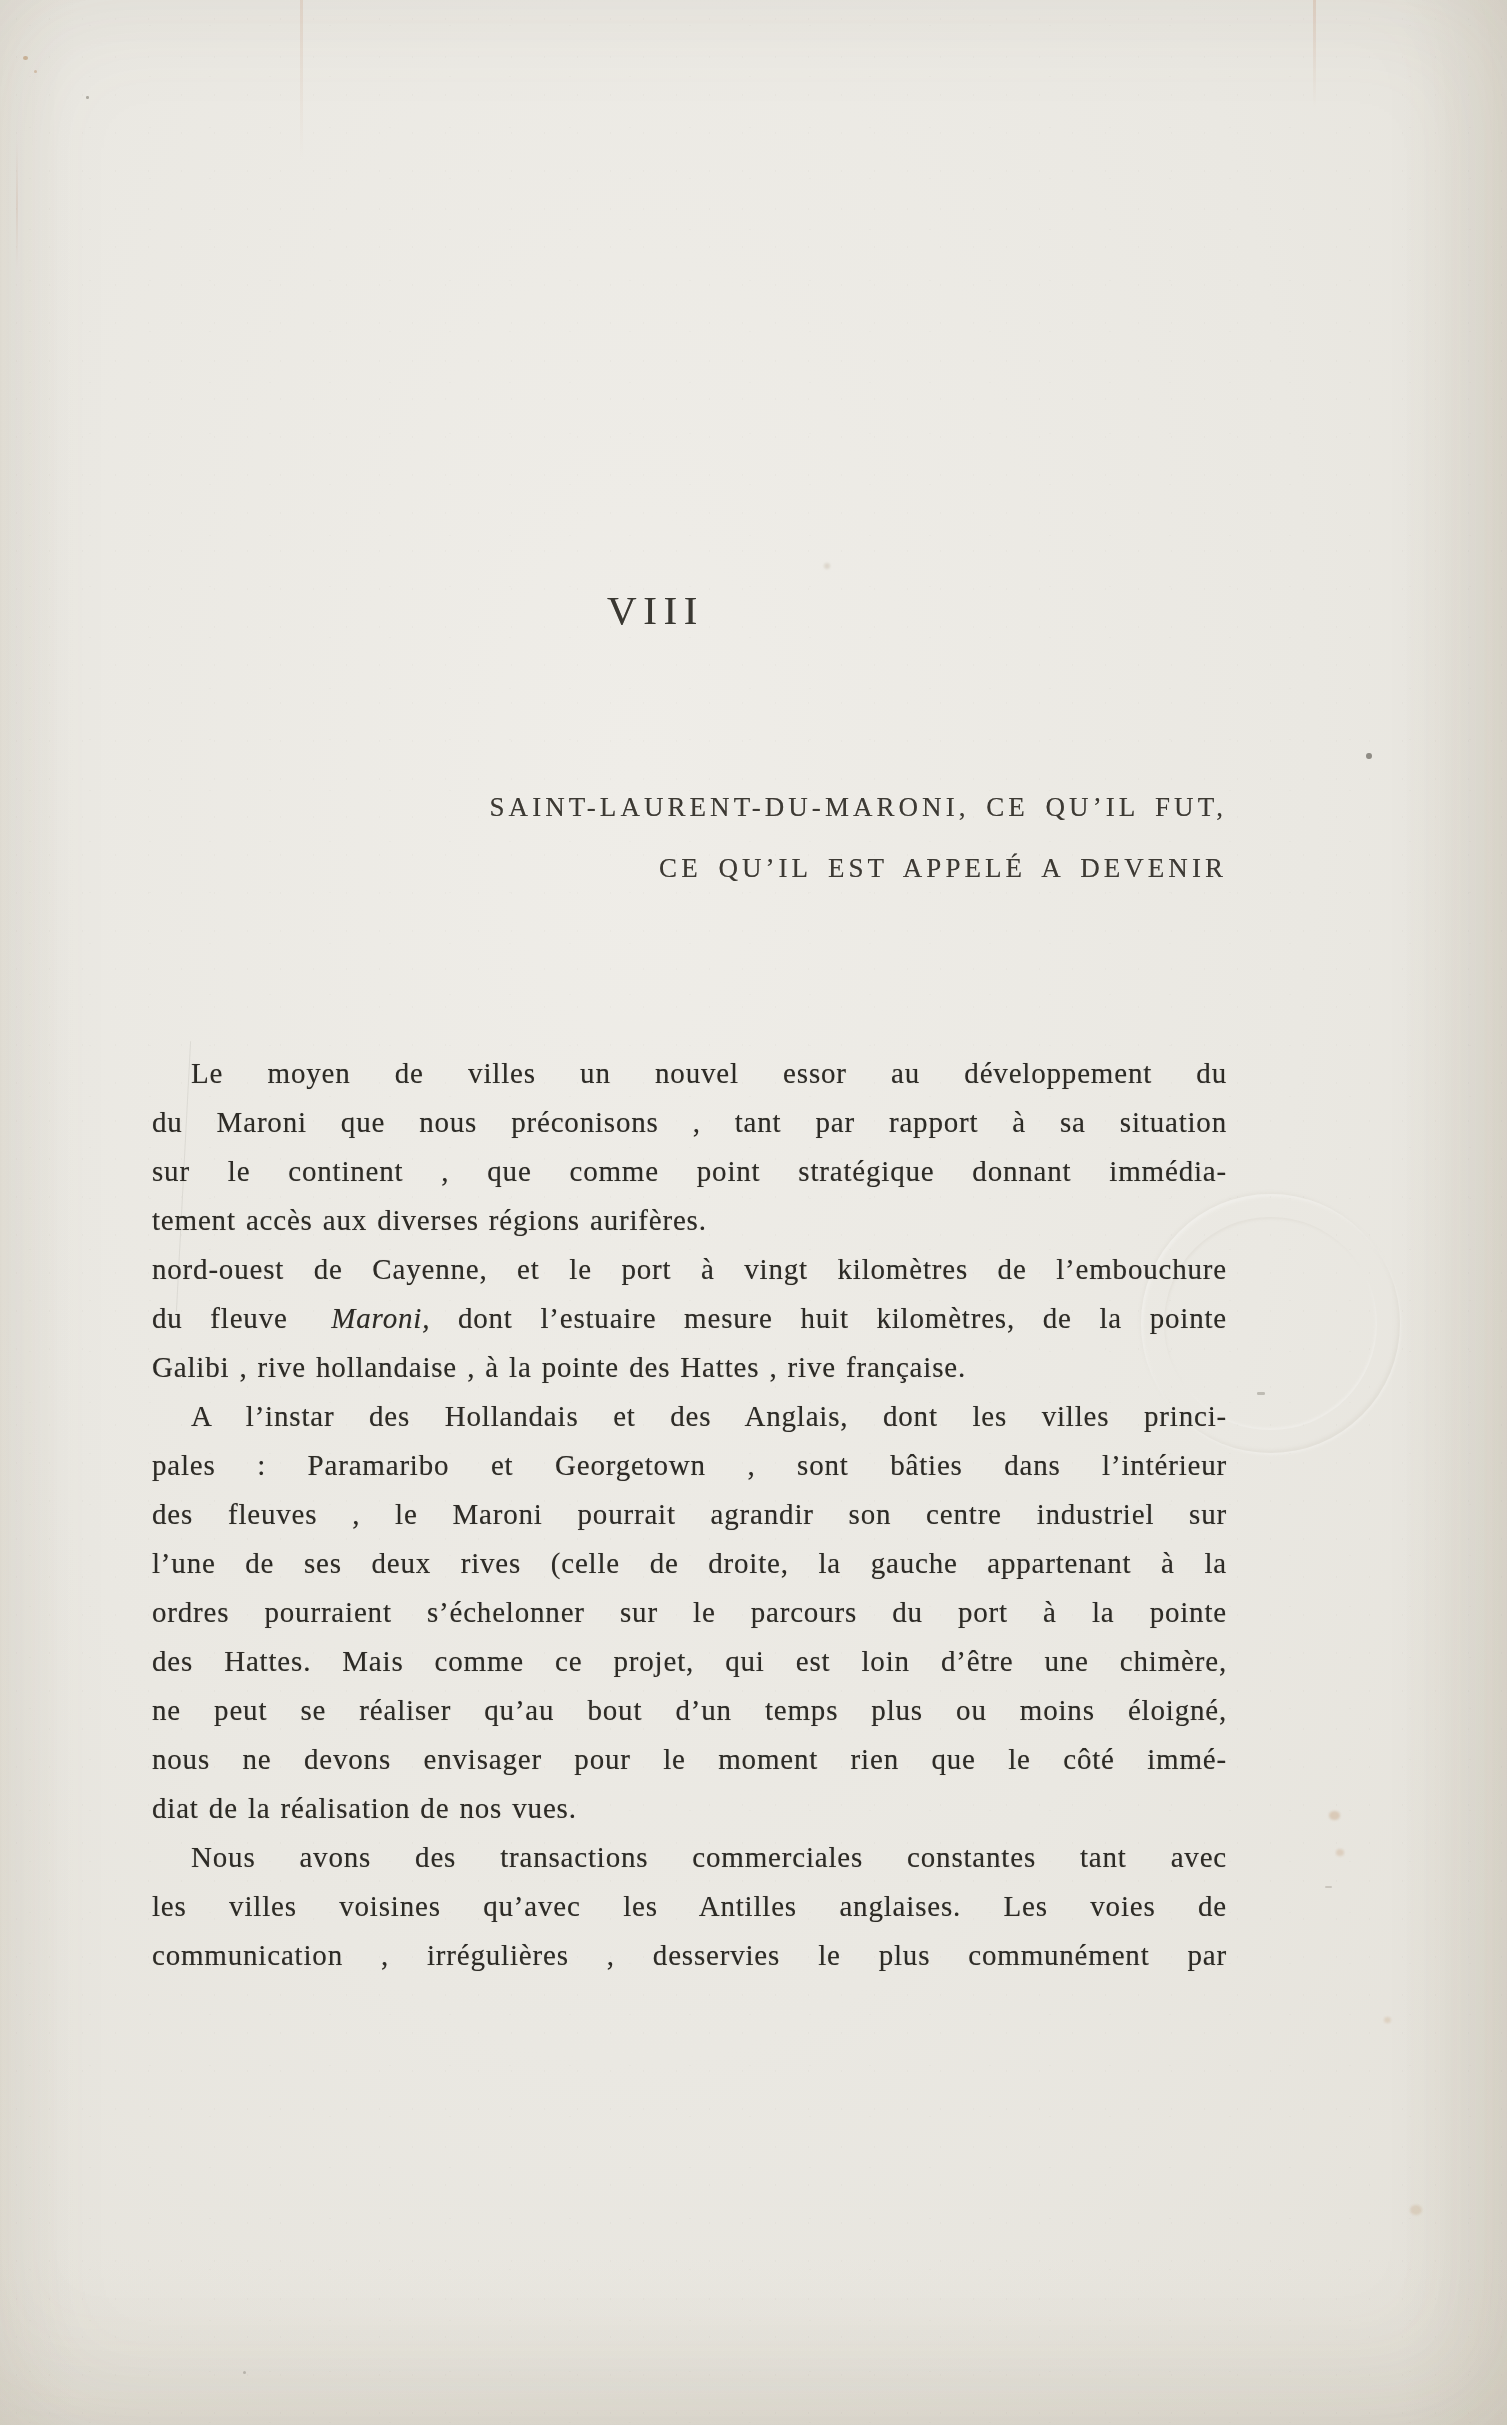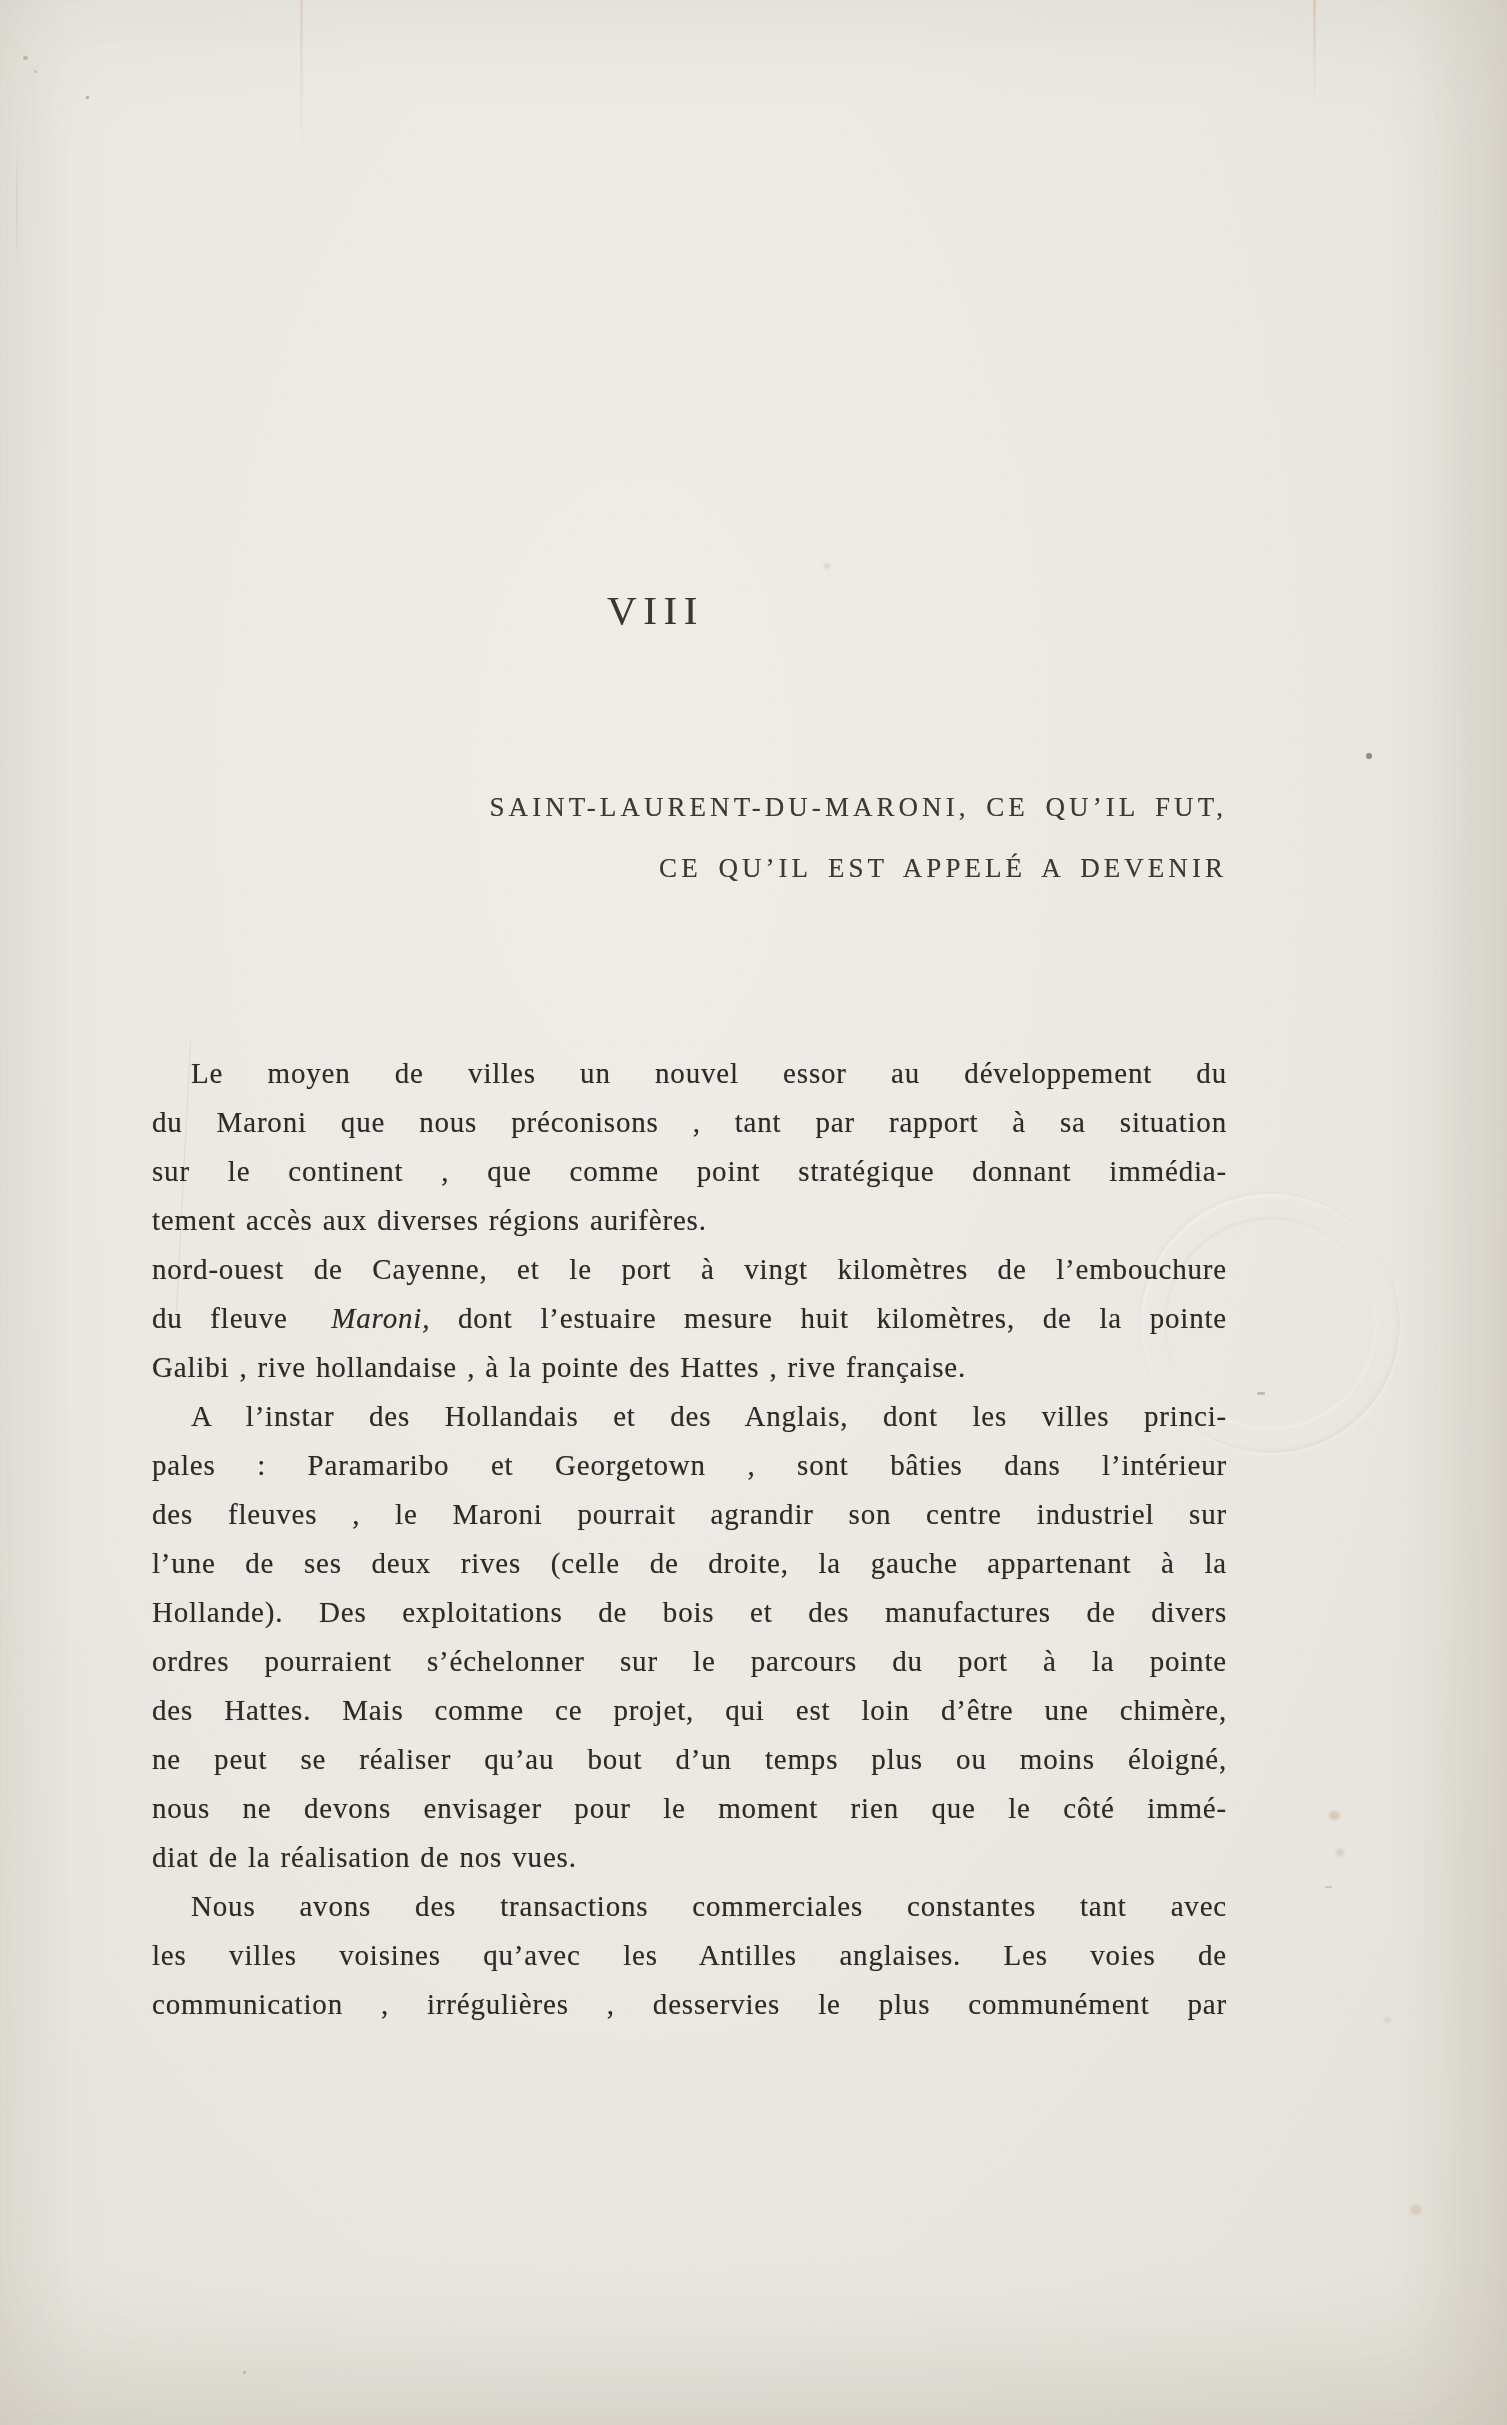--- a/index.html
+++ b/index.html
@@ -135,21 +135,20 @@
       <div class="para">
         <div class="line"><span>nord-ouest de Cayenne, et le port à vingt kilomètres de l’embouchure</span></div>
         <div class="line"><span>du fleuve </span><span class="it">Maroni,</span><span> dont l’estuaire mesure huit kilomètres, de la pointe</span></div>
         <div class="line no-just"><span>Galibi , rive hollandaise , à la pointe des Hattes , rive française.</span></div>
       </div>
       <div class="para">
         <div class="line indent"><span>A l’instar des Hollandais et des Anglais, dont les villes princi-</span></div>
         <div class="line"><span>pales : Paramaribo et Georgetown , sont bâties dans l’intérieur</span></div>
         <div class="line"><span>des fleuves , le Maroni pourrait agrandir son centre industriel sur</span></div>
         <div class="line"><span>l’une de ses deux rives (celle de droite, la gauche appartenant à la</span></div>
-        <div class="line"><span>Hollande). Des exploitations de bois et des manufactures de divers</span></div>
         <div class="line"><span>ordres pourraient s’échelonner sur le parcours du port à la pointe</span></div>
         <div class="line"><span>des Hattes. Mais comme ce projet, qui est loin d’être une chimère,</span></div>
         <div class="line"><span>ne peut se réaliser qu’au bout d’un temps plus ou moins éloigné,</span></div>
         <div class="line"><span>nous ne devons envisager pour le moment rien que le côté immé-</span></div>
         <div class="line no-just"><span>diat de la réalisation de nos vues.</span></div>
       </div>
       <div class="para">
         <div class="line indent"><span>Nous avons des transactions commerciales constantes tant avec</span></div>
         <div class="line"><span>les villes voisines qu’avec les Antilles anglaises. Les voies de</span></div>
         <div class="line"><span>communication , irrégulières , desservies le plus communément par</span></div>

